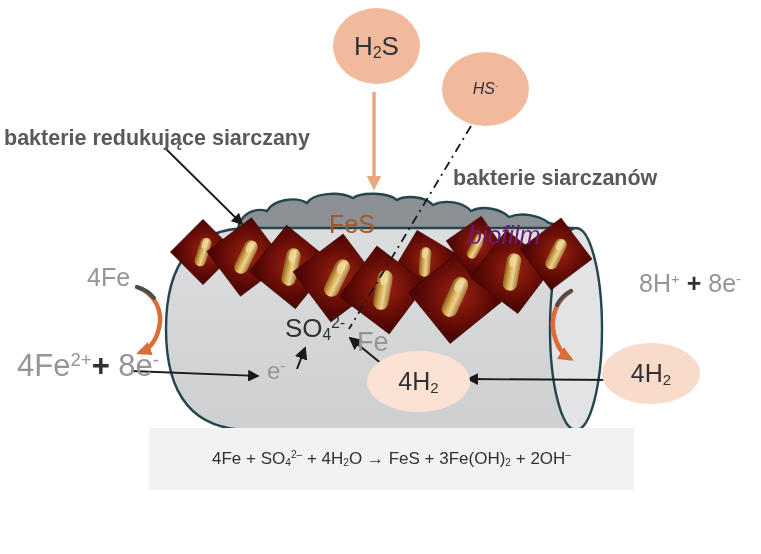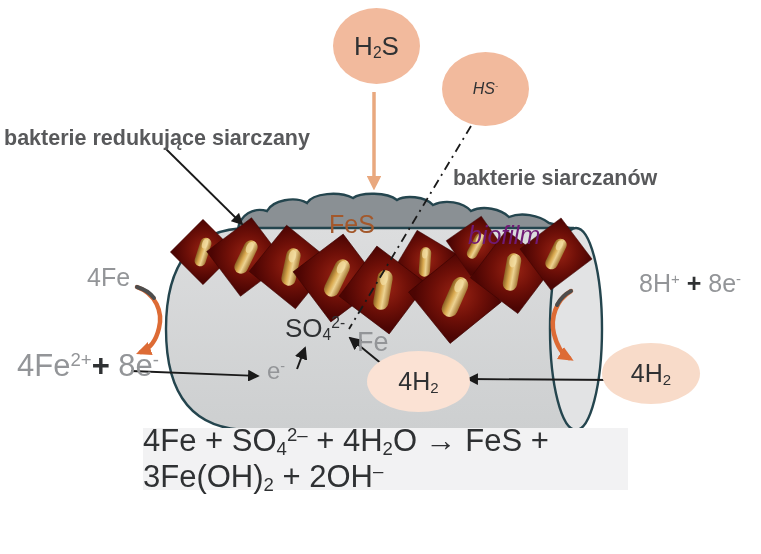--- a/index.html
+++ b/index.html
@@ -14,23 +14,23 @@
   .bold{font-weight:bold;}
   .c-gray{color:var(--gray-text);}
   .c-dark{color:var(--dark-text);}
   .bubble{
     position:absolute;border-radius:50%;display:flex;align-items:center;justify-content:center;
     color:var(--dark-text);
   }
   .bubble.peach{background:var(--peach-bubble);}
   .lbl-bold{font-weight:bold;color:var(--bold-label);font-size:21.5px;margin-top:6px;}
   .equation-box{
-    position:absolute;left:143px;top:428px;width:485px;height:62px;
+    position:absolute;left:149px;top:428px;width:485px;height:62px;
     background:var(--equation-bg);display:flex;align-items:center;justify-content:center;
-    color:var(--dark-text);font-size:31px;
+    color:var(--dark-text);font-size:17px;
   }
 </style>
 </head>
 <body>
 
 <div class="canvas">
 
   <svg width="761" height="554" viewBox="0 0 761 554">
     <defs>
       <marker id="mb" viewBox="0 0 10 10" refX="8.5" refY="5" markerWidth="6.5" markerHeight="6.5" orient="auto-start-reverse">

